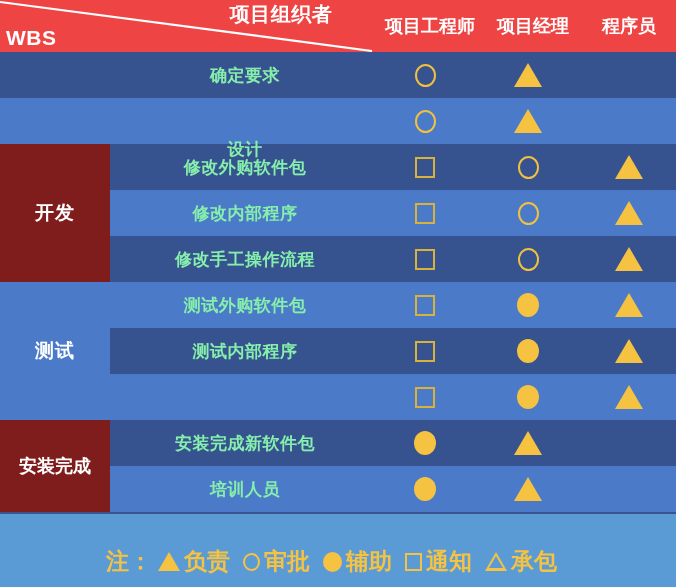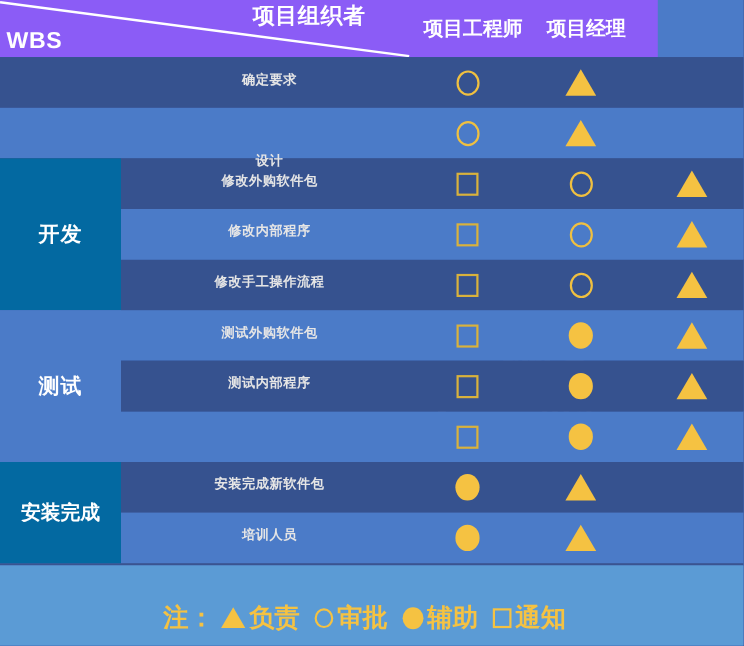--- a/index.html
+++ b/index.html
@@ -8,23 +8,23 @@
     height: 587px;
     background: #4b7bc8;
     font-family: "Liberation Sans", "DejaVu Sans", sans-serif;
     overflow: hidden;
   }
   #app { position: relative; width: 676px; height: 587px; }
 
   
   .header {
     position: relative;
-    width: 598px;
+    width: 676px;
     height: 52px;
-    background: #8b5cf6;
+    background: #ef4444;
     overflow: hidden;
   }
   .header .diag {
     position: absolute;
     left: 0; top: 0;
     width: 676px; height: 52px;
     pointer-events: none;
   }
   .hdr-org {
     position: absolute;
@@ -82,21 +82,21 @@
 
   
   .group-cell {
     position: absolute;
     left: 0;
     width: 110px;
     display: flex;
     align-items: center;
     justify-content: center;
   }
-  .group-cell.dark  { background: #0369a1; }
+  .group-cell.dark  { background: #7f1d1d; }
   .group-cell.light { background: #4b7bc8; }
   .group-label {
     color: #ffffff;
     font-size: 19px;
     font-weight: bold;
     letter-spacing: 1px;
     white-space: nowrap;
   }
   .group-label.tight { font-size: 18px; letter-spacing: 0px; }
 
@@ -108,22 +108,22 @@
     height: 46px;
   }
   .band.light { background: #4b7bc8; }
   .band.dark  { background: #36528f; }
 
   .task-name {
     position: absolute;
     left: 110px;
     width: 270px;
     text-align: center;
-    color: #e5e5e5;
-    font-size: 12px;
+    color: #86efac;
+    font-size: 17px;
     font-weight: bold;
     letter-spacing: 0.5px;
     white-space: nowrap;
   }
 
   .cells {
     position: absolute;
     left: 376px;
     width: 300px;
     display: flex;
@@ -432,16 +432,20 @@
           <span class="ltext">审批</span>
         </div>
         <div class="legend-item">
           <div class="lg-cir-fill"></div>
           <span class="ltext">辅助</span>
         </div>
         <div class="legend-item">
           <div class="lg-sq-open"></div>
           <span class="ltext">通知</span>
         </div>
+        <div class="legend-item">
+          <div class="lg-tri-open"></div>
+          <span class="ltext">承包</span>
+        </div>
       </div>
   </div>
 
 </div>
 
 </body></html>

